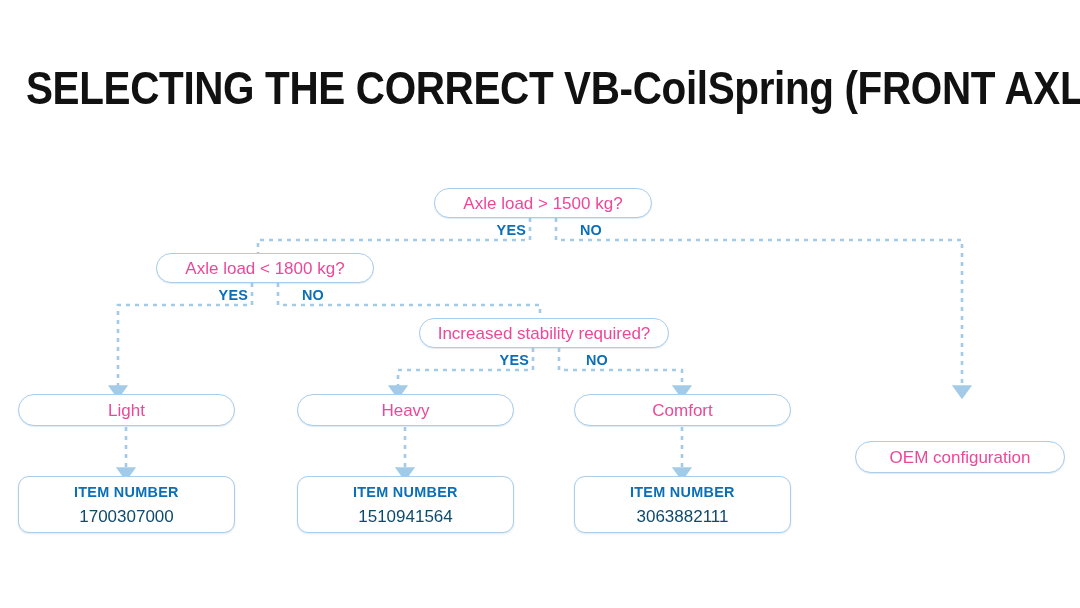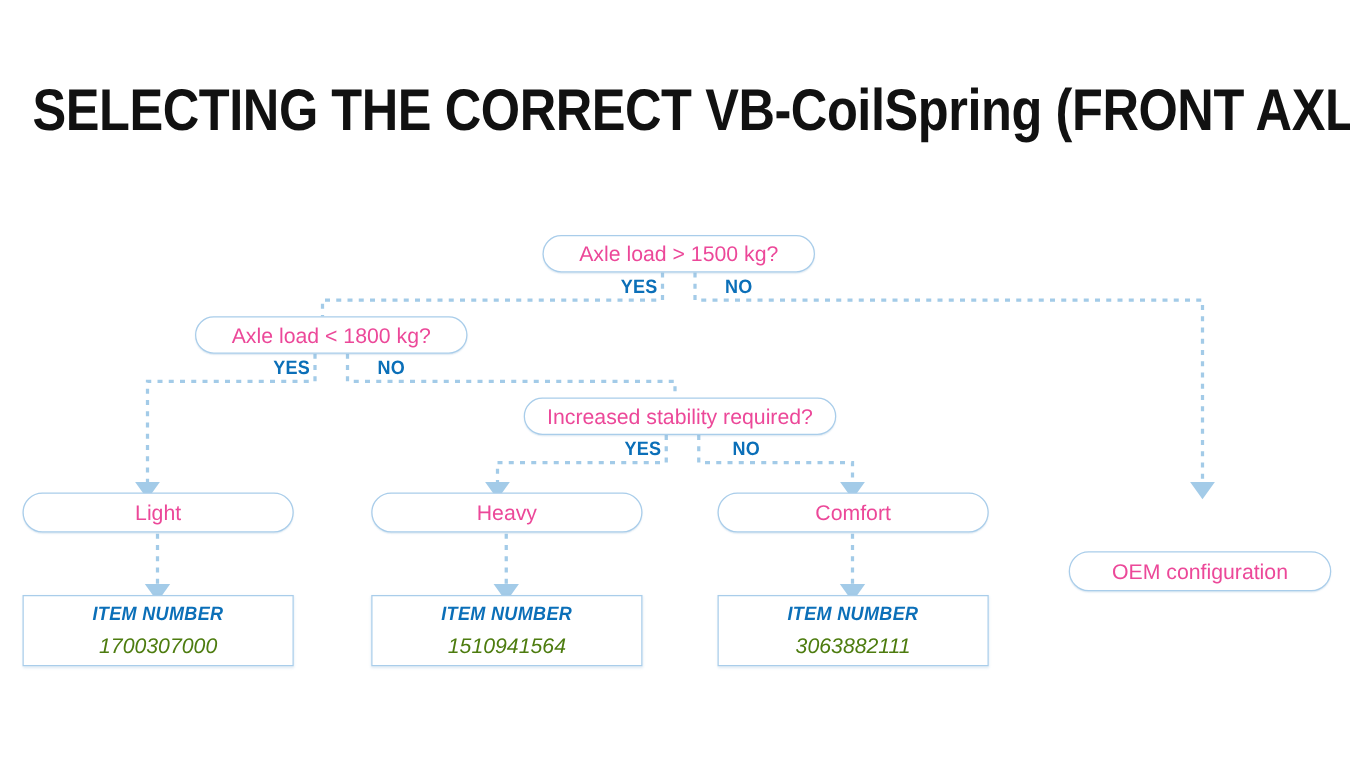--- a/index.html
+++ b/index.html
@@ -75,42 +75,41 @@
     transform: scaleX(0.93);
   }
   .branch.yes { transform-origin: right center; text-align: right; }
   .branch.no  { transform-origin: left center;  text-align: left; }
 
   
   .itemcard {
     position: absolute;
     box-sizing: border-box;
     border: 1.4px solid #a9cdea;
-    border-radius: 0;
+    border-radius: 11px;
     background: #ffffff;
     height: 57px;
     display: flex;
     flex-direction: column;
     align-items: center;
     justify-content: center;
     box-shadow: 0 1px 2px rgba(150,185,215,0.30);
-    font-style: italic;
   }
   .itemcard .lbl {
     color: #0b6fb8;
     font-weight: 700;
     font-size: 15.5px;
     line-height: 1;
     letter-spacing: 0.3px;
     transform: scaleX(0.93);
     margin-bottom: 8px;
     white-space: nowrap;
   }
   .itemcard .num {
-    color: #4d7c0f;
+    color: #0c4a6e;
     font-size: 17px;
     line-height: 1;
     white-space: nowrap;
   }
 </style>
 </head>
 <body>
 
 <div class="title">SELECTING THE CORRECT VB-CoilSpring (FRONT AXLE)</div>
 

